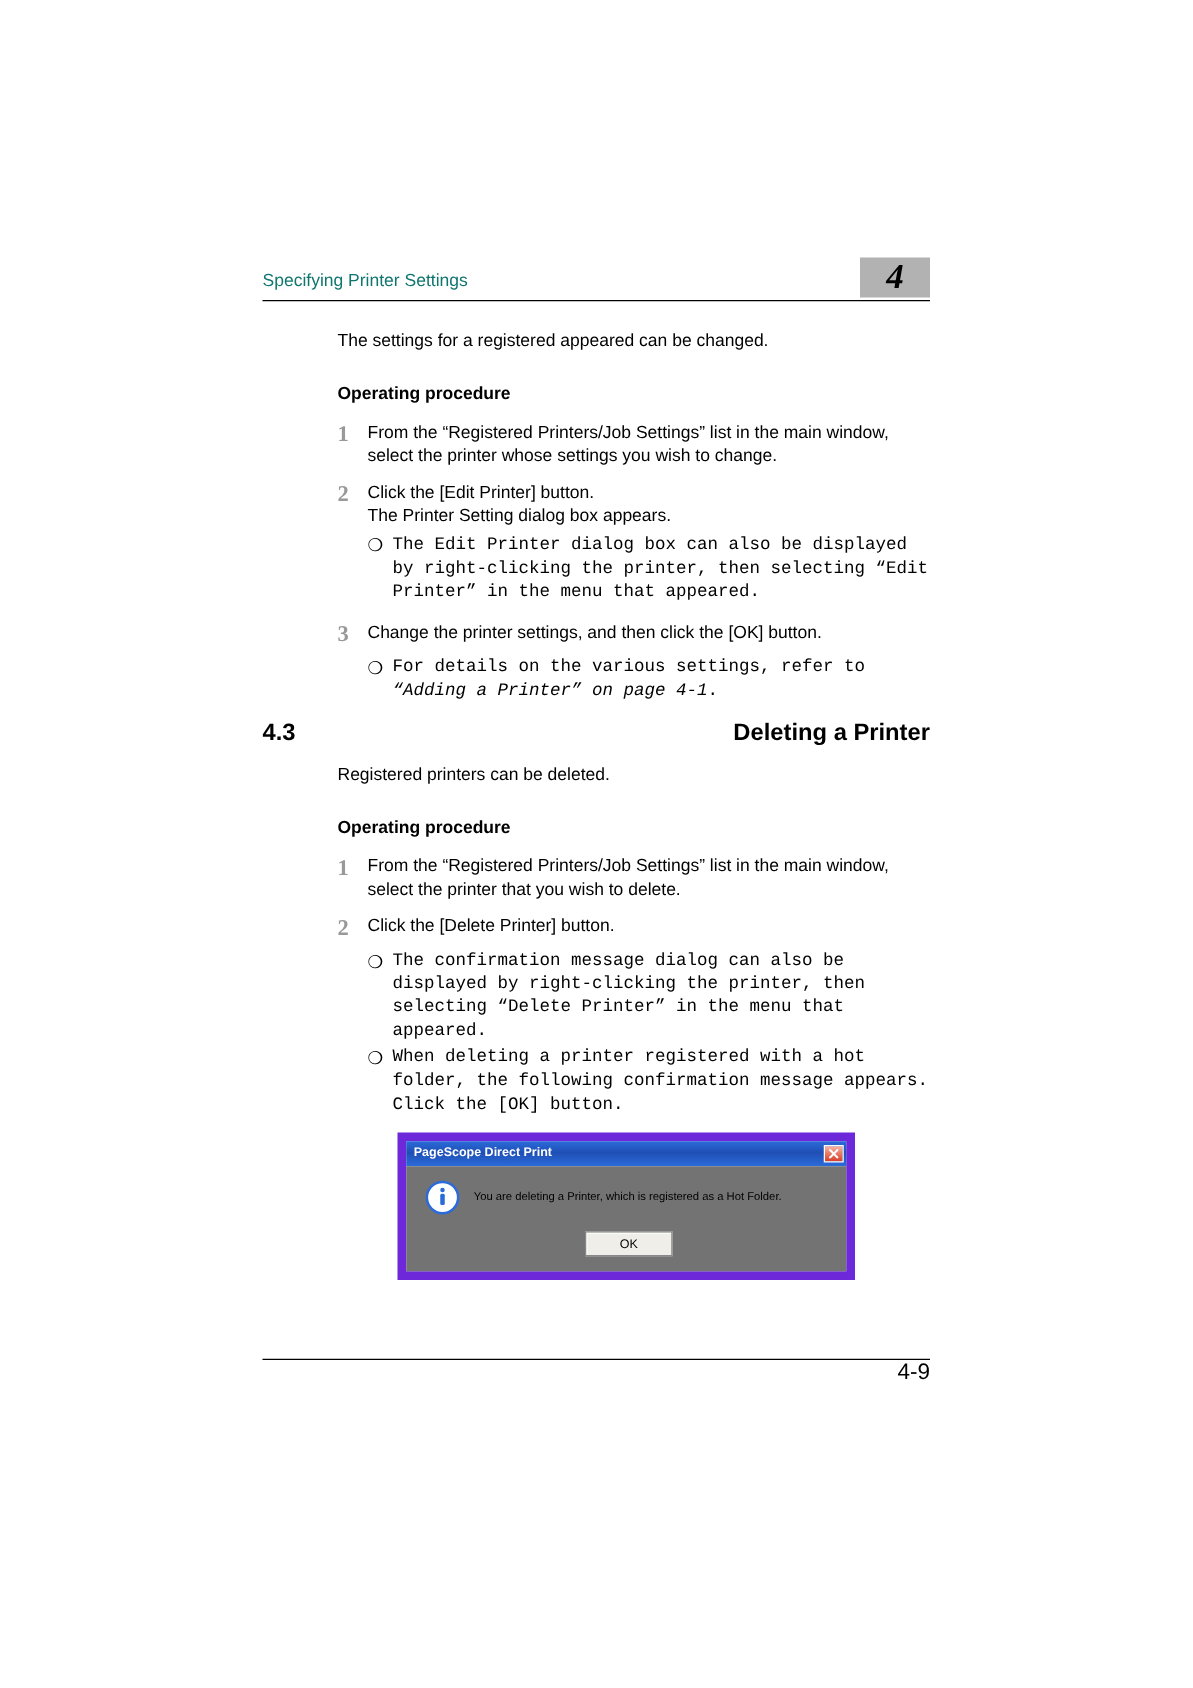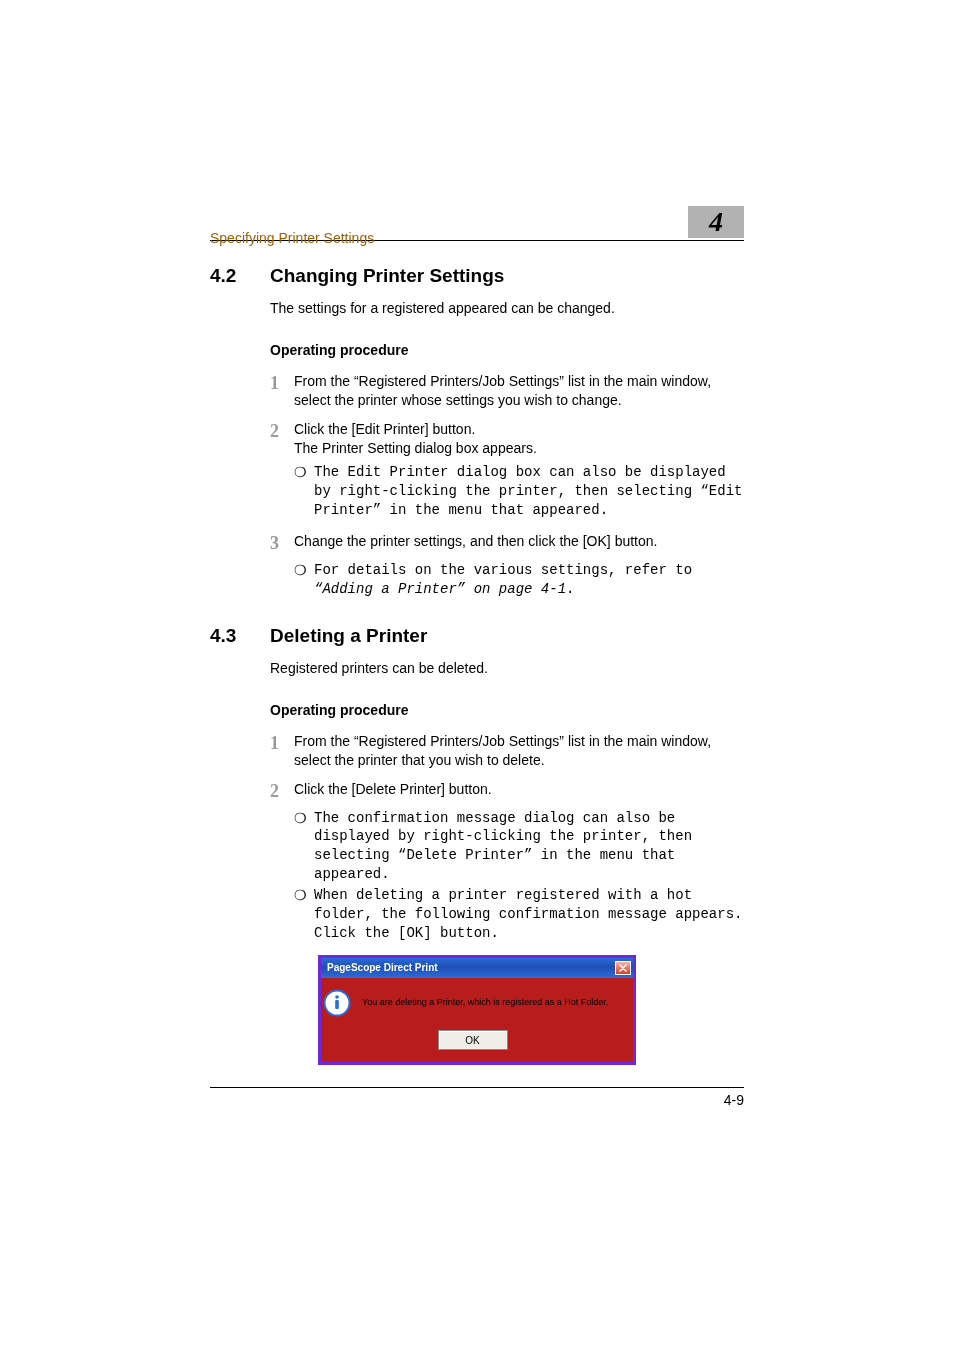--- a/index.html
+++ b/index.html
@@ -18,24 +18,24 @@
     height: 1350px;
     box-sizing: border-box;
     padding: 210px 210px 0 210px;
   }
   .header-row {
     position: relative;
     height: 30px;
   }
   .header-title {
     font-size: 14px;
-    color: #a16207;
+    color: #0f766e;
     position: absolute;
     left: 0;
-    top: 20px;
+    top: 6px;
   }
   .chapter-tab {
     position: absolute;
     right: 0;
     top: -4px;
     width: 56px;
     height: 32px;
     background: #b2b2b2;
     text-align: center;
   }
@@ -118,23 +118,23 @@
   .bullet-body {
     flex: 1;
     font-family: Liberation Mono, monospace;
   }
   .bullet-body .ref-italic {
     font-style: italic;
   }
 
   
   .dialog {
-    width: 318px;
+    width: 366px;
     margin: 12px 0 0 48px;
-    border: 3px solid #6d28d9;
+    border: 7px solid #6d28d9;
     box-sizing: border-box;
     font-family: Tahoma, Arial, sans-serif;
   }
   .dialog-title {
     display: flex;
     align-items: center;
     height: 20px;
     background: linear-gradient(to bottom, #2b6bd9 0%, #1f4fb5 45%, #2b6bd9 100%);
     padding: 0 2px 0 6px;
   }
@@ -150,22 +150,22 @@
     height: 14px;
     background: linear-gradient(to bottom, #f8b6a8, #e77862, #d9402a);
     border: 1px solid #fff;
     box-sizing: border-box;
     display: flex;
     align-items: center;
     justify-content: center;
   }
   .dialog-close svg { display: block; }
   .dialog-body {
-    background: #b91c1c;
-    padding: 10px 10px 10px 1px;
+    background: #737373;
+    padding: 10px 10px 10px 14px;
   }
   .dialog-row {
     display: flex;
     align-items: center;
     gap: 10px;
     margin-bottom: 12px;
   }
   .info-icon {
     width: 30px;
     height: 30px;
@@ -200,40 +200,36 @@
     right: 210px;
     bottom: 262px;
     border: none;
     border-top: 1px solid #000;
     margin: 0;
   }
   .footer-text {
     position: absolute;
     right: 210px;
     bottom: 242px;
-    font-size: 14px;
+    font-size: 18px;
   }
 </style>
 </head>
 <body>
 
 <div class="page">
 
   <div class="header-row">
     <div class="header-title">Specifying Printer Settings</div>
     <div class="chapter-tab">
       <span>4</span>
     </div>
   </div>
   <hr class="header-rule">
 
-  <div class="section-row">
-    <div class="section-num">4.2</div>
-    <div class="section-title">Changing Printer Settings</div>
-  </div>
   <div class="indent-block">
     <div class="para">The settings for a registered appeared can be changed.</div>
     <div class="sub-head">Operating procedure</div>
 
     <div class="step">
       <div class="step-num">1</div>
       <div class="step-body">From the “Registered Printers/Job Settings” list in the main window, select the printer whose settings you wish to change.</div>
     </div>
 
     <div class="step">
@@ -257,21 +253,21 @@
     <div class="sub-bullet-list">
       <div class="sub-bullet">
         <div class="bullet-mark">❍</div>
         <div class="bullet-body">
           <span>For details on the various settings, refer to </span><span class="ref-italic">“Adding a Printer” on page 4-1</span><span>.</span>
         </div>
       </div>
     </div>
   </div>
 
-  <div class="section-row" style="margin-top:27px;">
+  <div class="section-row" style="margin-top:14px;justify-content:space-between;">
     <div class="section-num">4.3</div>
     <div class="section-title">Deleting a Printer</div>
   </div>
   <div class="indent-block">
     <div class="para">Registered printers can be deleted.</div>
     <div class="sub-head">Operating procedure</div>
 
     <div class="step">
       <div class="step-num">1</div>
       <div class="step-body">From the “Registered Printers/Job Settings” list in the main window, select the printer that you wish to delete.</div>

